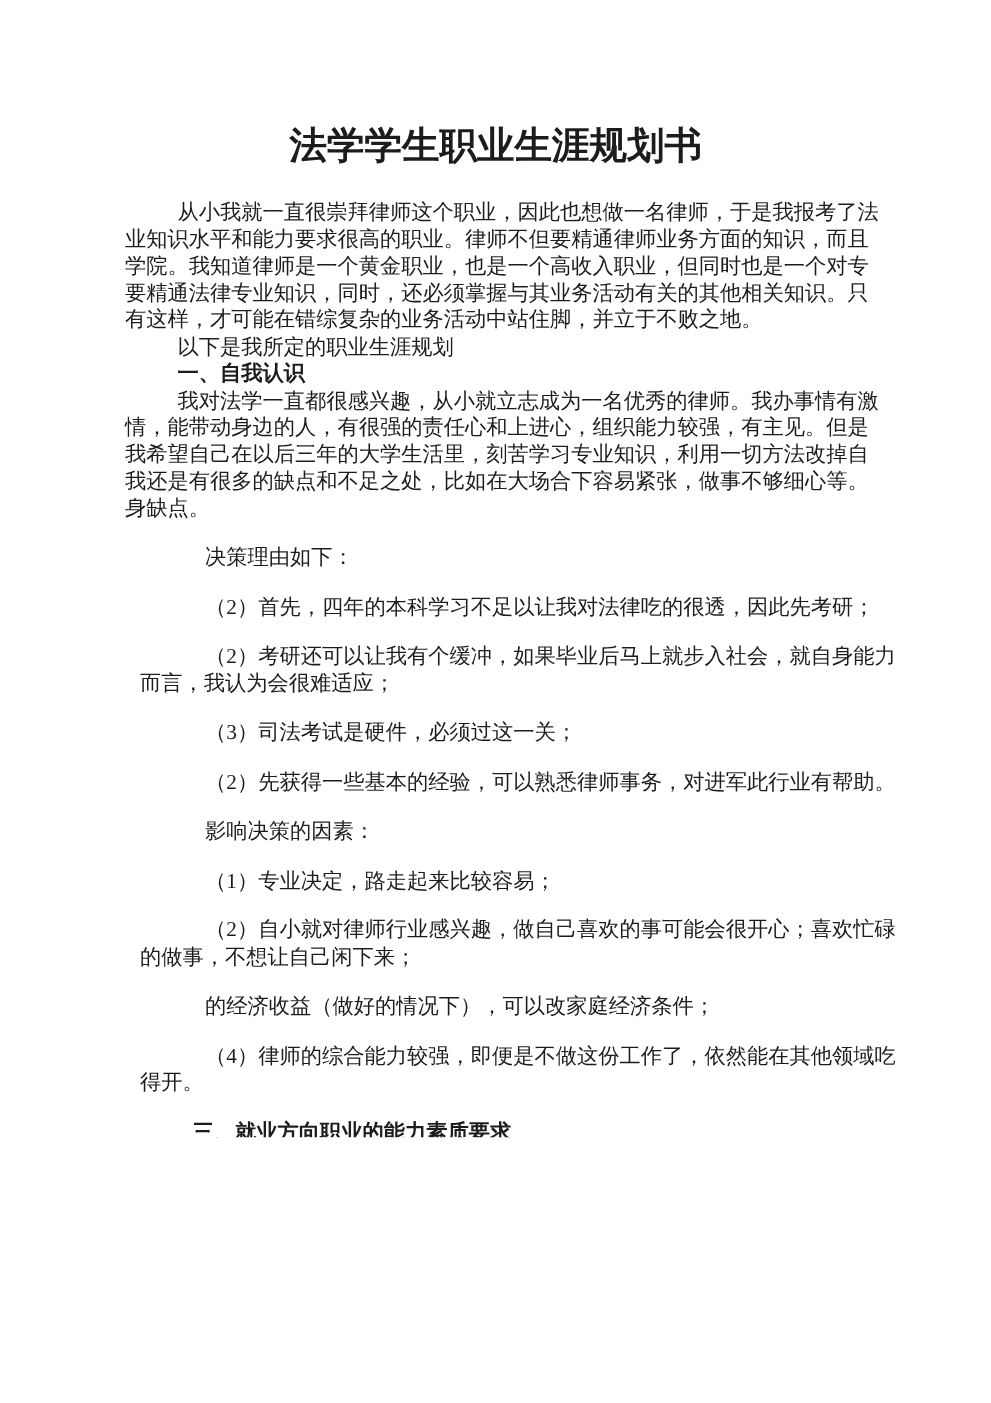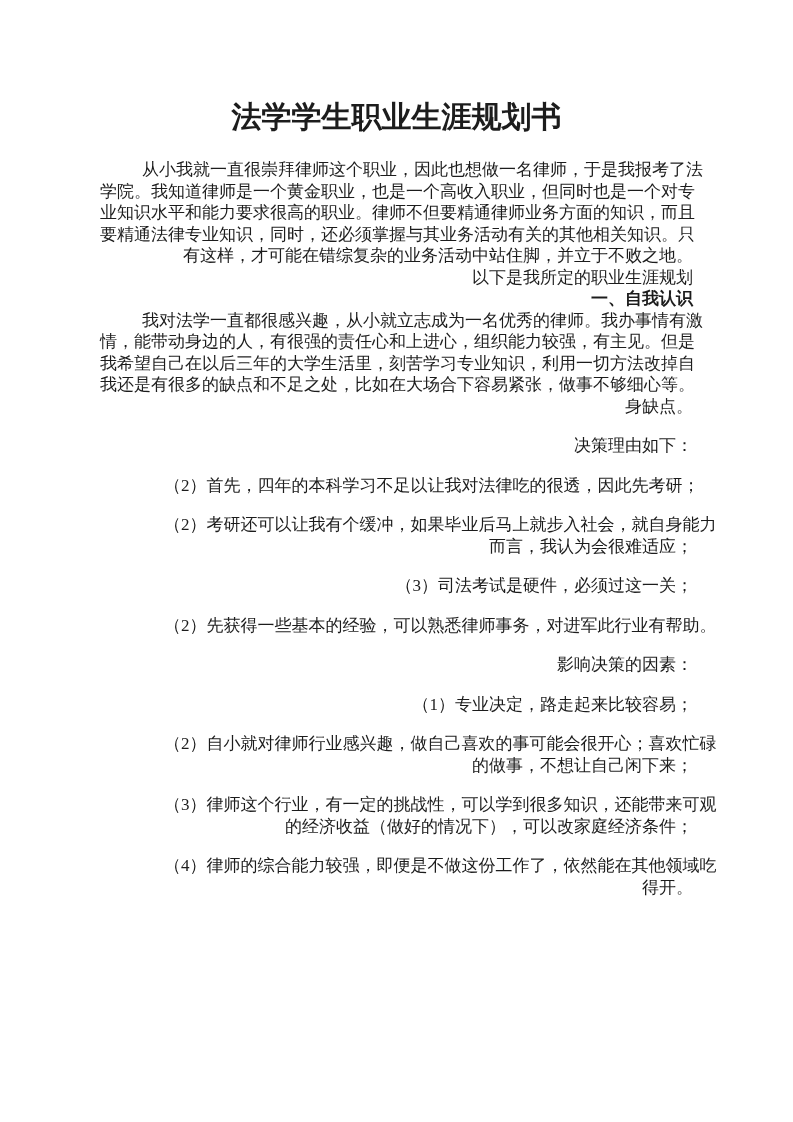--- a/index.html
+++ b/index.html
@@ -22,21 +22,20 @@
   .title {
     font-size: 30px;
     line-height: 40px;
     font-weight: bold;
     text-align: center;
     margin: 0 0 22px 0;
     white-space: nowrap;
   }
   .body-text {
     font-size: 17px;
-    text-align: right;
   }
   .p {
     margin: 0;
   }
   .line {
     display: block;
     line-height: 21.5px;
     white-space: nowrap;
   }
   .ind42 > .line:first-child { text-indent: 42px; }
@@ -46,22 +45,22 @@
   .mtf { margin-top: 15px; }
 </style>
 </head>
 <body>
 
 <div class="page">
   <h1 class="title">法学学生职业生涯规划书</h1>
   <div class="body-text">
       <div class="p ind42">
         <div class="line">从小我就一直很崇拜律师这个职业，因此也想做一名律师，于是我报考了法</div>
+        <div class="line">业知识水平和能力要求很高的职业。律师不但要精通律师业务方面的知识，而且</div>
         <div class="line">学院。我知道律师是一个黄金职业，也是一个高收入职业，但同时也是一个对专</div>
-        <div class="line">业知识水平和能力要求很高的职业。律师不但要精通律师业务方面的知识，而且</div>
         <div class="line">要精通法律专业知识，同时，还必须掌握与其业务活动有关的其他相关知识。只</div>
         <div class="line">有这样，才可能在错综复杂的业务活动中站住脚，并立于不败之地。</div>
       </div>
       <div class="p ind42">
         <div class="line">以下是我所定的职业生涯规划</div>
       </div>
       <div class="p ind42 head">
         <div class="line">一、自我认识</div>
       </div>
       <div class="p ind42">
@@ -91,21 +90,20 @@
         <div class="line">影响决策的因素：</div>
       </div>
       <div class="p ind52 mtb">
         <div class="line">（1）专业决定，路走起来比较容易；</div>
       </div>
       <div class="p ind52 mtb">
         <div class="line">（2）自小就对律师行业感兴趣，做自己喜欢的事可能会很开心；喜欢忙碌</div>
         <div class="line">的做事，不想让自己闲下来；</div>
       </div>
       <div class="p ind52 mtb">
-        <div class="line">（3）律师这个行业，有一定的挑战性，可以学到很多知识，还能带来可观</div>
         <div class="line">的经济收益（做好的情况下），可以改家庭经济条件；</div>
       </div>
       <div class="p ind52 mtb">
         <div class="line">（4）律师的综合能力较强，即便是不做这份工作了，依然能在其他领域吃</div>
         <div class="line">得开。</div>
       </div>
       <div class="p ind42 head mtb">
         <div class="line">三、就业方向职业的能力素质要求</div>
       </div>
     </div>

